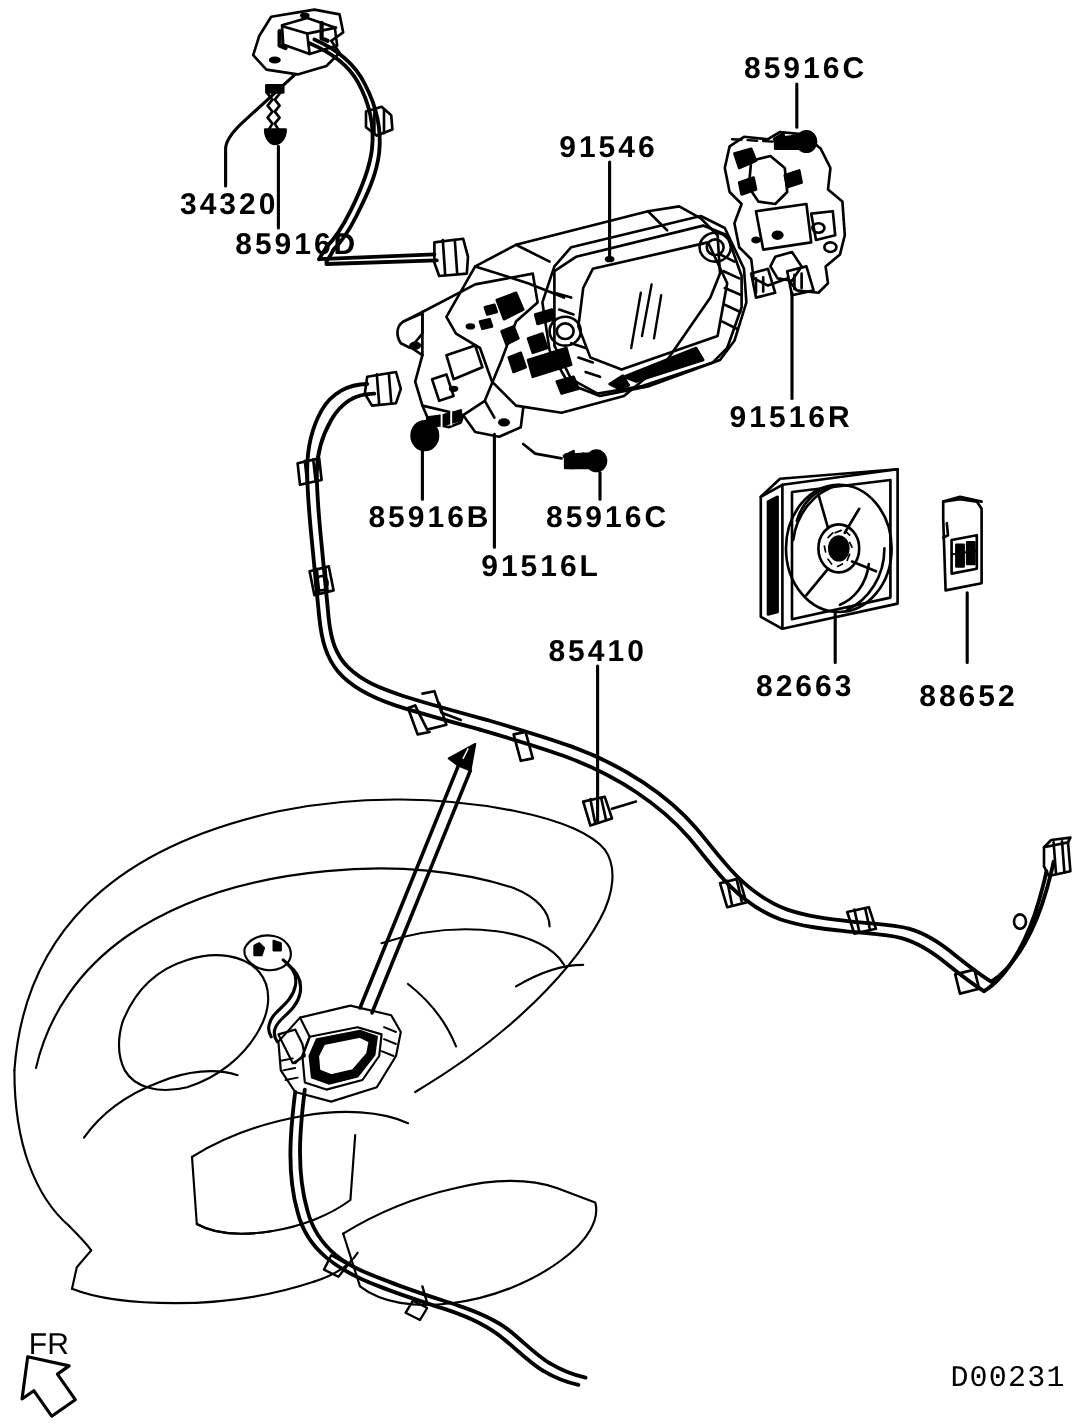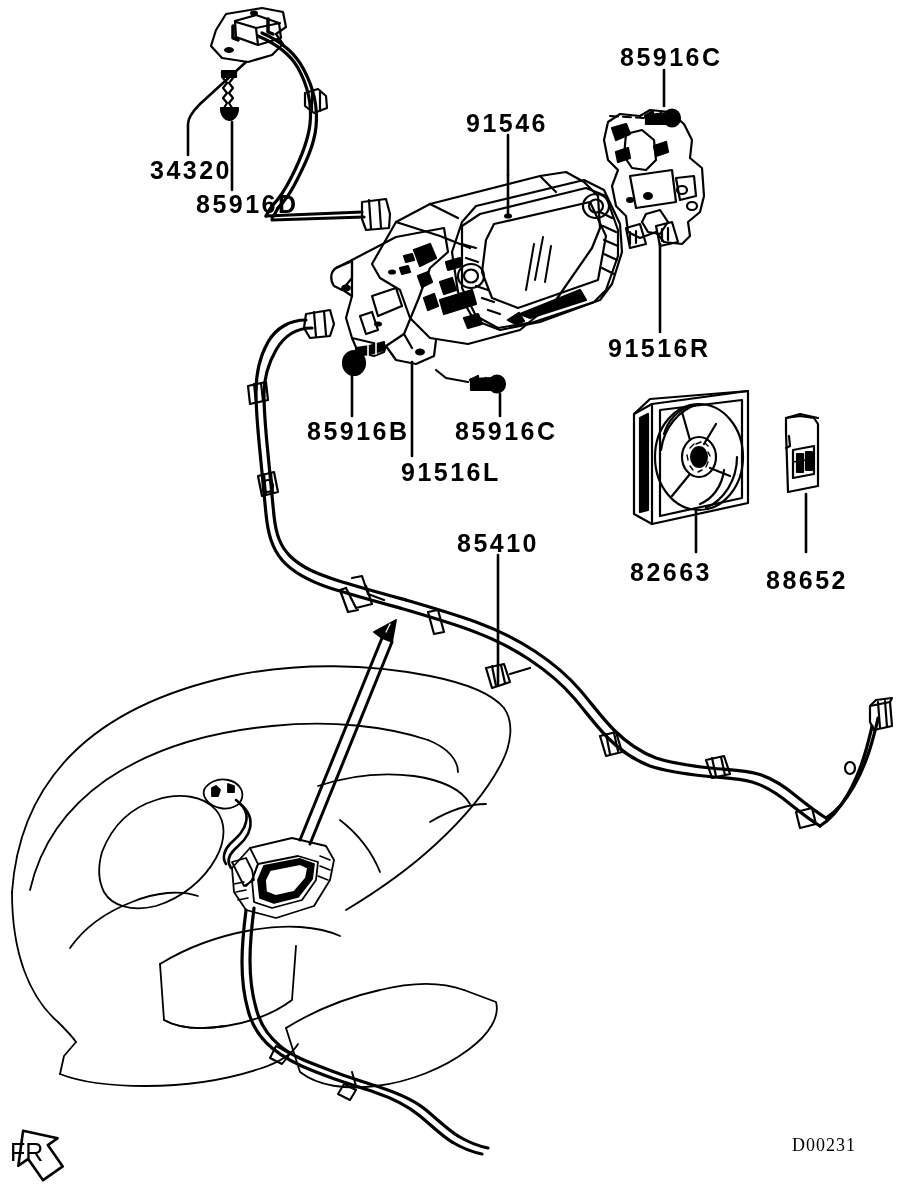--- a/index.html
+++ b/index.html
@@ -39,22 +39,22 @@
     position: absolute;
     font-family: "Liberation Sans", sans-serif;
     font-size: 25px;
     letter-spacing: 0px;
     color: #000000;
     white-space: nowrap;
     line-height: 1;
   }
   .lbl-code {
     position: absolute;
-    font-family: Liberation Serif, serif;
-    font-size: 18px;
+    font-family: Liberation Mono, monospace;
+    font-size: 25px;
     letter-spacing: 1px;
     color: #000000;
     white-space: nowrap;
     line-height: 1;
   }
 </style>
 </head>
 <body>
 
 <div id="sheet">
@@ -412,17 +412,17 @@
   <div class="lbl" style="left:455px; top:419px;">85916C</div>
 
   <div class="lbl" style="left:364px; top:460px;margin-left:37px;">91516L</div>
 
   <div class="lbl" style="left:630px; top:560px;">82663</div>
 
   <div class="lbl" style="left:766px; top:568px;">88652</div>
 
   <div class="lbl" style="left:457px; top:531px;">85410</div>
 
-  <div class="lbl-fr" style="left:10px; top:1108px;margin-top:32px;">FR</div>
+  <div class="lbl-fr" style="left:24px; top:1108px;">FR</div>
 
   <div class="lbl-code" style="left:792px; top:1136px;">D00231</div>
 
 </div>
 
 </body></html>

